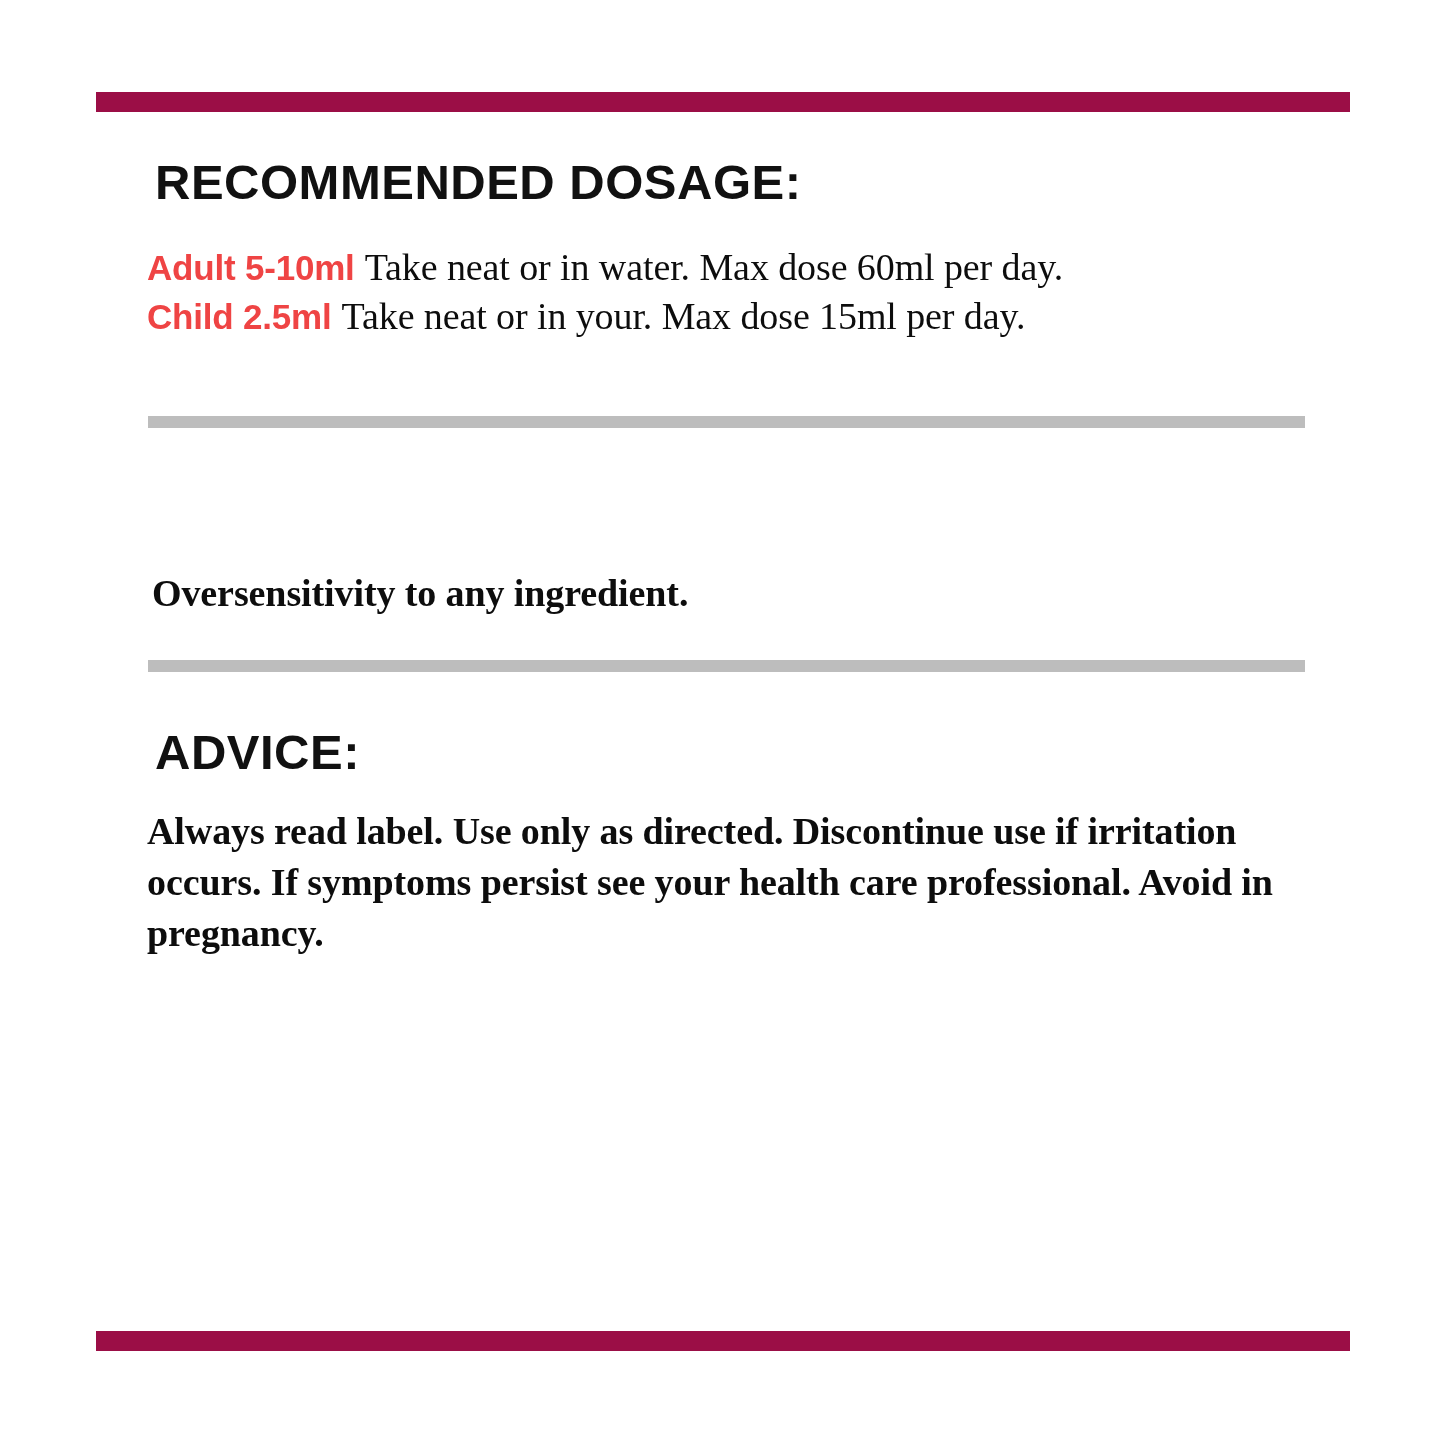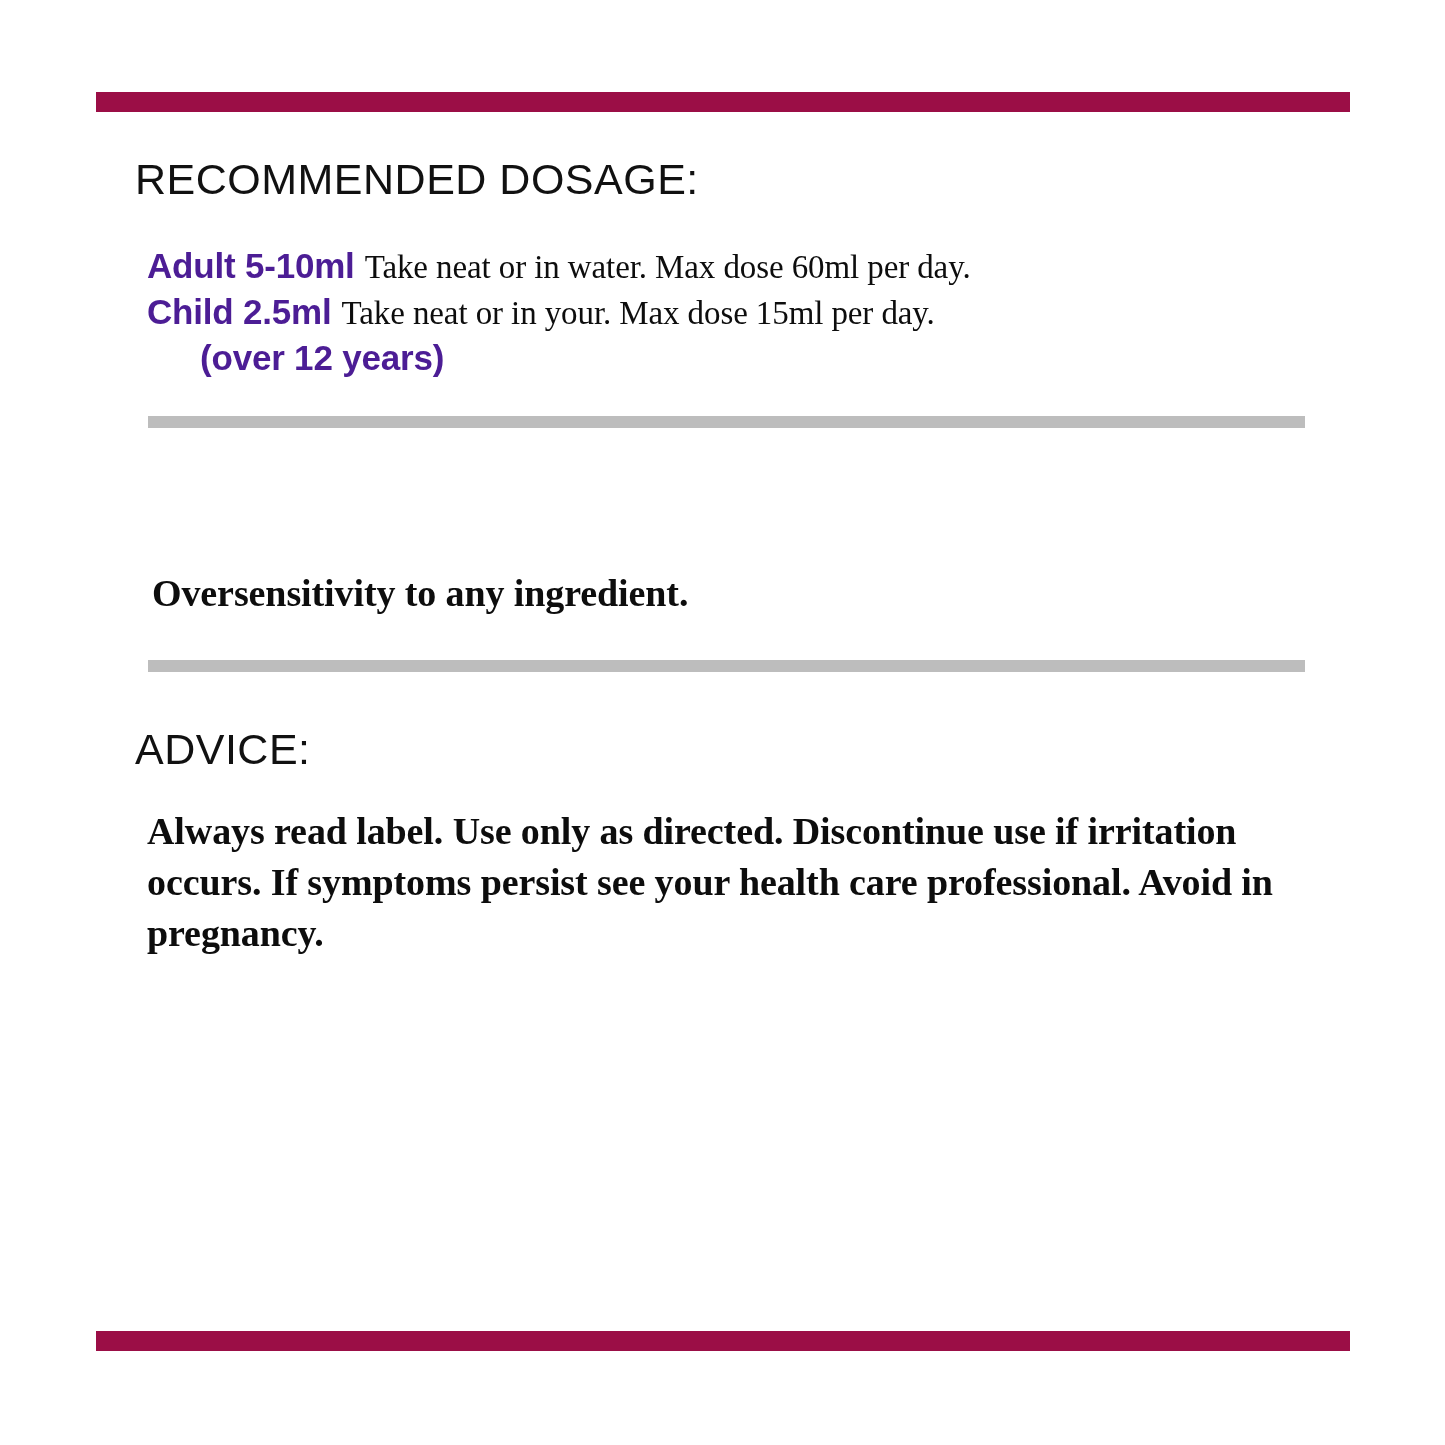--- a/index.html
+++ b/index.html
@@ -44,24 +44,24 @@
     width: 1157px;
     height: 12px;
     background: #bdbdbd;
   }
   .rule-divider.first  { top: 416px; }
   .rule-divider.second { top: 660px; }
 
   
   .section-heading {
     position: absolute;
-    left: 135px;
+    left: 155px;
     font-family: "Liberation Sans", sans-serif;
-    font-weight: 400;
-    font-size: 43px;
+    font-weight: 700;
+    font-size: 49px;
     letter-spacing: 0.5px;
     color: #111111;
     white-space: nowrap;
     line-height: 1;
   }
   #heading-dosage          { top: 158px; }
   #heading-contraindications { top: 486px; }
   #heading-advice          { top: 728px; }
 
   
@@ -75,27 +75,27 @@
     line-height: 1.30;
     white-space: nowrap;
   }
   .dosage-row.indented {
     padding-left: 53px;
   }
   .dose-term {
     font-family: "Liberation Sans", sans-serif;
     font-weight: 700;
     font-size: 35px;
-    color: #4c1d95;
+    color: #ef4444;
     letter-spacing: -0.2px;
   }
   .dose-detail {
     font-family: "Liberation Serif", serif;
     font-weight: 400;
-    font-size: 33px;
+    font-size: 38px;
     color: #0d0d0d;
     margin-left: 10px;
     letter-spacing: -0.1px;
   }
 
   
   .body-text {
     position: absolute;
     font-family: "Liberation Serif", serif;
     font-weight: 700;
@@ -124,23 +124,20 @@
 
   <div class="section-heading" id="heading-dosage">RECOMMENDED DOSAGE:</div>
 
   <div class="dosage-block">
     <div class="dosage-row">
       <span class="dose-term">Adult 5-10ml</span><span class="dose-detail">Take neat or in water. Max dose 60ml per day.</span>
     </div>
     <div class="dosage-row">
       <span class="dose-term">Child 2.5ml</span><span class="dose-detail">Take neat or in your. Max dose 15ml per day.</span>
     </div>
-    <div class="dosage-row indented">
-      <span class="dose-term">(over 12 years)</span>
-    </div>
   </div>
 
   <div class="rule-divider first"></div>
 
 
   <div class="body-text" id="text-contraindications">Oversensitivity to any ingredient.</div>
 
   <div class="rule-divider second"></div>
 
   <div class="section-heading" id="heading-advice">ADVICE:</div>

